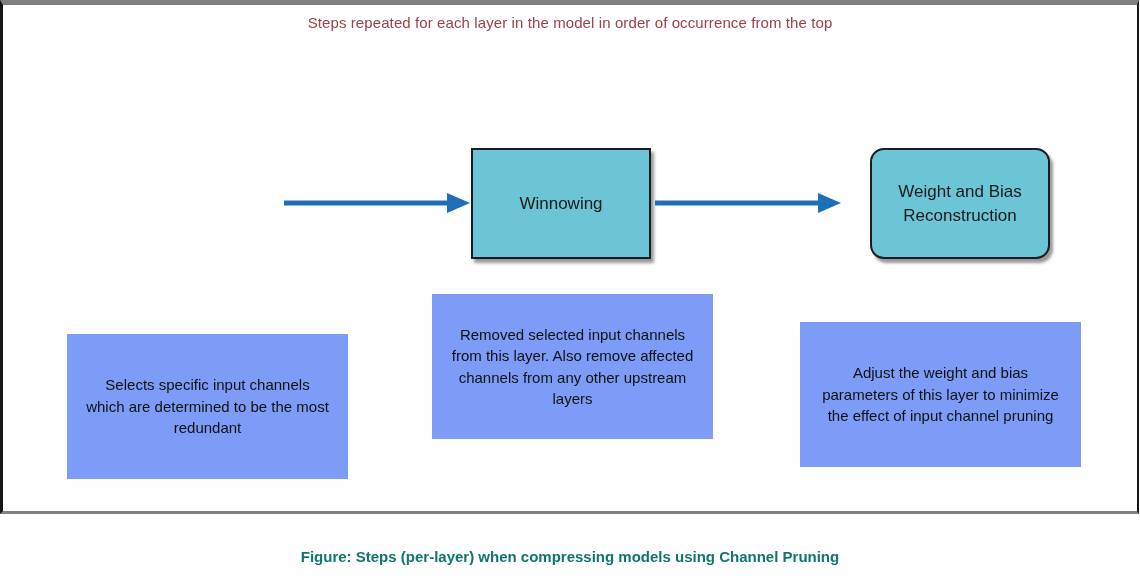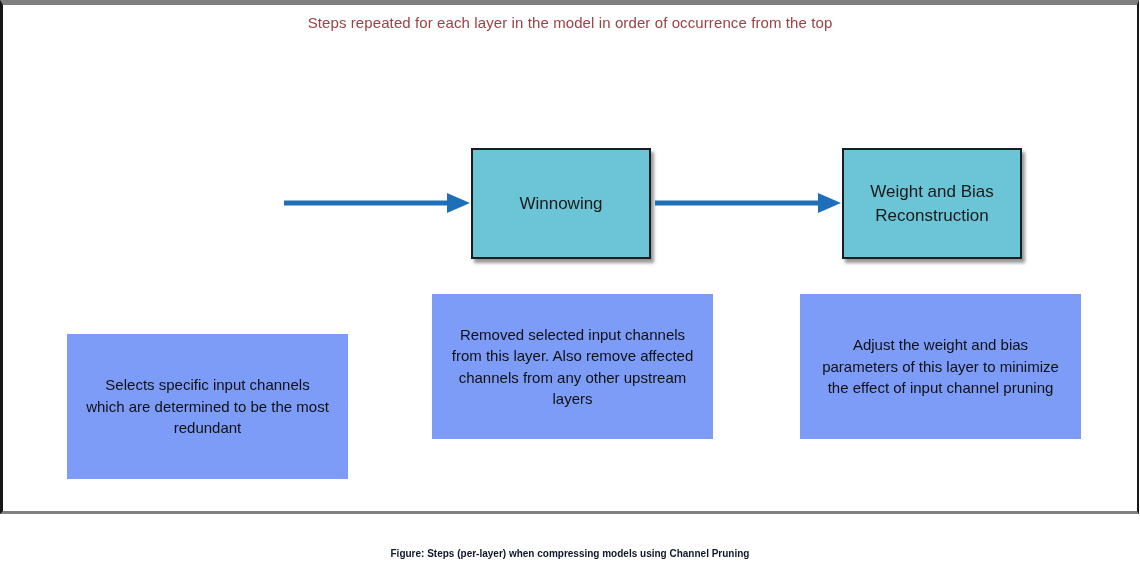--- a/index.html
+++ b/index.html
@@ -52,21 +52,21 @@
     align-items: center;
     justify-content: center;
     text-align: center;
     font-size: 17px;
     color: #1a1a1a;
     line-height: 24px;
     padding: 4px 10px;
   }
   .step-1 { left: 97px; }
   .step-2 { left: 468px; }
-  .step-3 { left: 839px; }
+  .step-3 { left: 867px; border-radius: 14px; }
   .arrow-svg {
     position: absolute;
     top: 185px;
     width: 186px;
     height: 26px;
   }
   .arrow-1 { left: 281px; }
   .arrow-2 { left: 652px; }
   .detail-box {
     position: absolute;
@@ -79,30 +79,30 @@
     align-items: center;
     justify-content: center;
     text-align: center;
     font-size: 15px;
     color: #111111;
     line-height: 21.5px;
     padding: 6px 18px;
   }
   .detail-1 { left: 64px; margin-top: 40px; }
   .detail-2 { left: 429px; }
-  .detail-3 { left: 797px; }
+  .detail-3 { left: 797px; margin-top: 28px; }
   .figure-caption {
     position: absolute;
     left: 0;
     top: 548px;
     width: 100%;
     text-align: center;
-    font-size: 10px;
+    font-size: 15px;
     font-weight: bold;
-    color: #0f172a;
+    color: #0f766e;
   }
 </style>
 </head>
 <body>
 
 <div class="canvas">
 
   <div class="frame">
 
     <div class="diagram-title">Steps repeated for each layer in the model in order of occurrence from the top</div>

